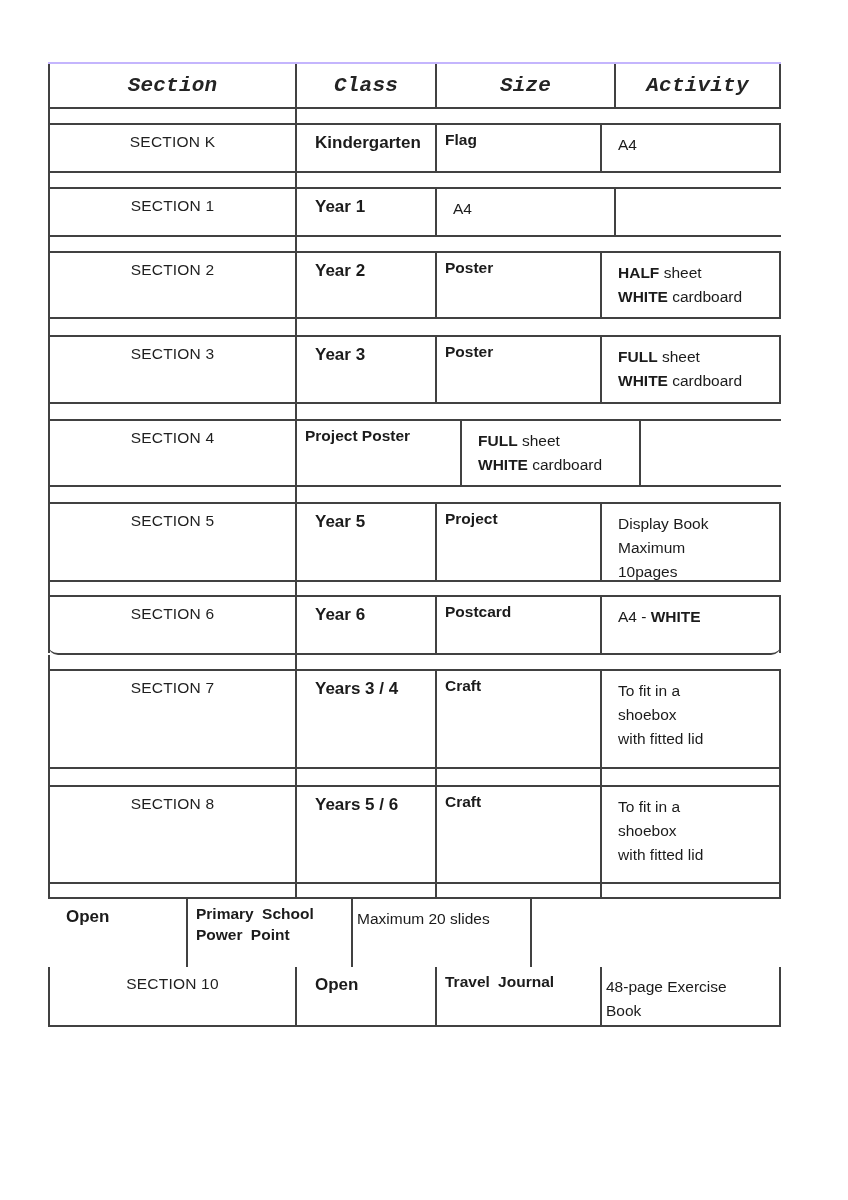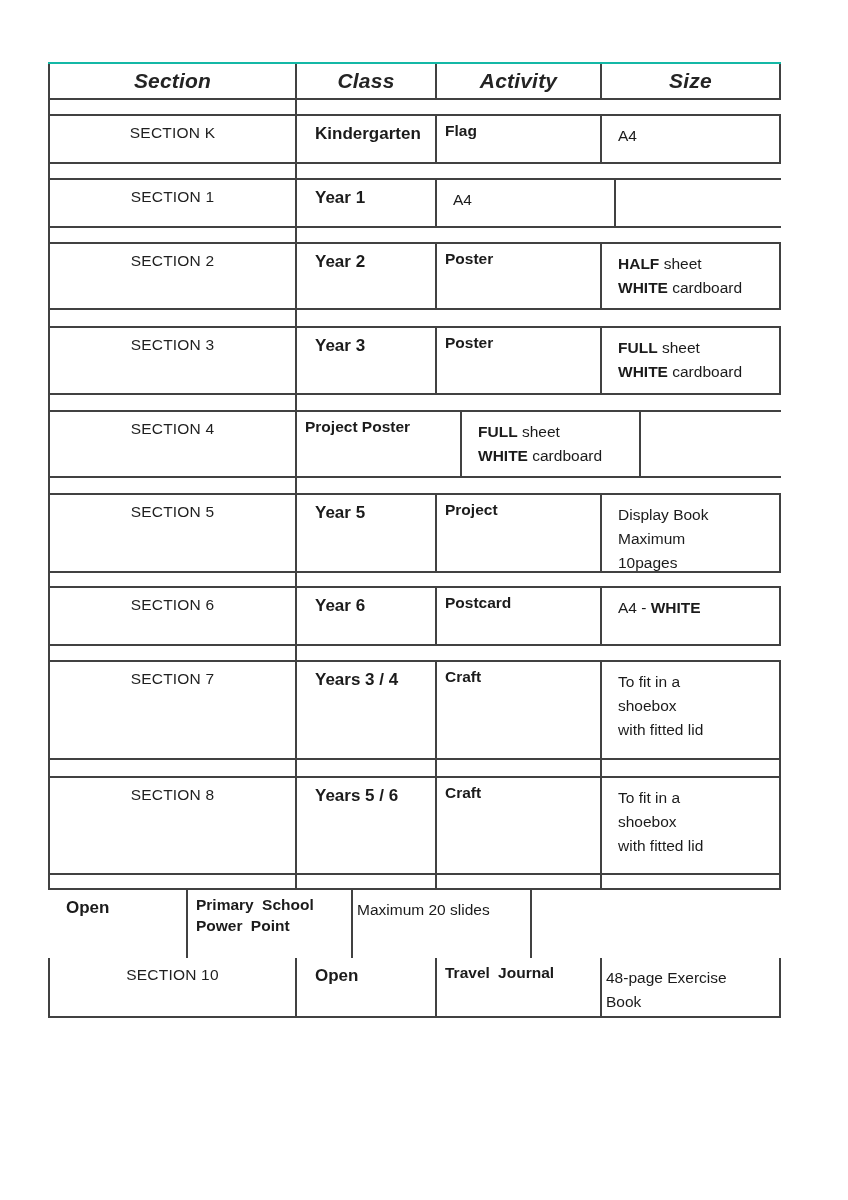--- a/index.html
+++ b/index.html
@@ -9,21 +9,21 @@
     background: #ffffff;
     position: relative;
     overflow: hidden;
     margin: 0 auto;
     font-family: "Liberation Sans", sans-serif;
     color: #1b1b1b;
   }
   .doc-table { position: absolute; left: 48px; top: 62px; width: 733px; }
 
   .trow { display: flex; border-bottom: 2px solid #414141; }
-  .trow.header { border-top: 2px solid #14b8a6; height: 38px; }
+  .trow.header { border-top: 2px solid #c4b5fd; height: 47px; font-family: Liberation Mono, monospace; }
 
   .c0 { width: 249px; } .c1 { width: 140px; } .c2 { width: 165px; } .c3 { width: 179px; }
   .cell { flex: none; }
   .bl { border-left: 2px solid #414141; }
   .br { border-right: 2px solid #414141; }
 
   .hcell {
     display: flex; align-items: center; justify-content: center;
     font-weight: 700; font-style: italic;
     font-size: 21px; letter-spacing: .2px; color: #242424;
@@ -43,22 +43,22 @@
   .combined-box .activity-cell { word-spacing: 4px; }
 </style>
 </head>
 <body>
 
 <div class="page">
   <div class="doc-table">
     <div class="trow header">
       <div class="cell c0 bl br hcell">Section</div>
       <div class="cell c1 br hcell">Class</div>
+      <div class="cell c3 br hcell">Size</div>
       <div class="cell c2 br hcell">Activity</div>
-      <div class="cell c3 br hcell">Size</div>
     </div>
     <div id="table-body">
         <div class="trow spacer" style="height: 16px;">
           <div class="cell c0 bl br"></div>
           <div class="cell c1"></div>
           <div class="cell c2"></div>
           <div class="cell c3"></div>
         </div>
         <div class="trow" style="height: 48px;">
           <div class="cell c0 bl br section-cell">SECTION K</div>
@@ -150,21 +150,21 @@
             <div><span>Maximum</span></div>
             <div><span>10pages</span></div>
           </div>
         </div>
         <div class="trow spacer" style="height: 15px;">
           <div class="cell c0 bl br"></div>
           <div class="cell c1"></div>
           <div class="cell c2"></div>
           <div class="cell c3"></div>
         </div>
-        <div class="trow" style="height: 58px;">
+        <div class="trow" style="height: 58px; border-radius: 10px;">
           <div class="cell c0 bl br section-cell">SECTION 6</div>
           <div class="cell c1 br class-cell">Year 6</div>
           <div class="cell c2 br activity-cell">
             <div>Postcard</div>
           </div>
           <div class="cell c3 br size-cell">
             <div><span>A4 - </span><span class="b"> WHITE</span></div>
           </div>
         </div>
         <div class="trow spacer" style="height: 16px;">

